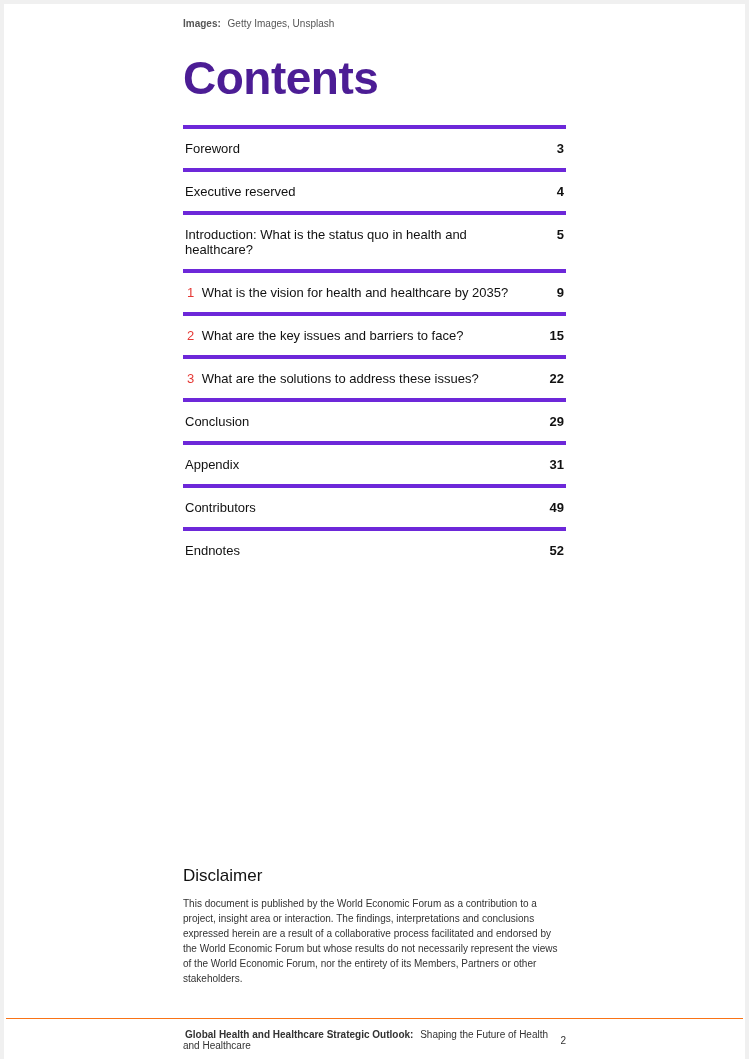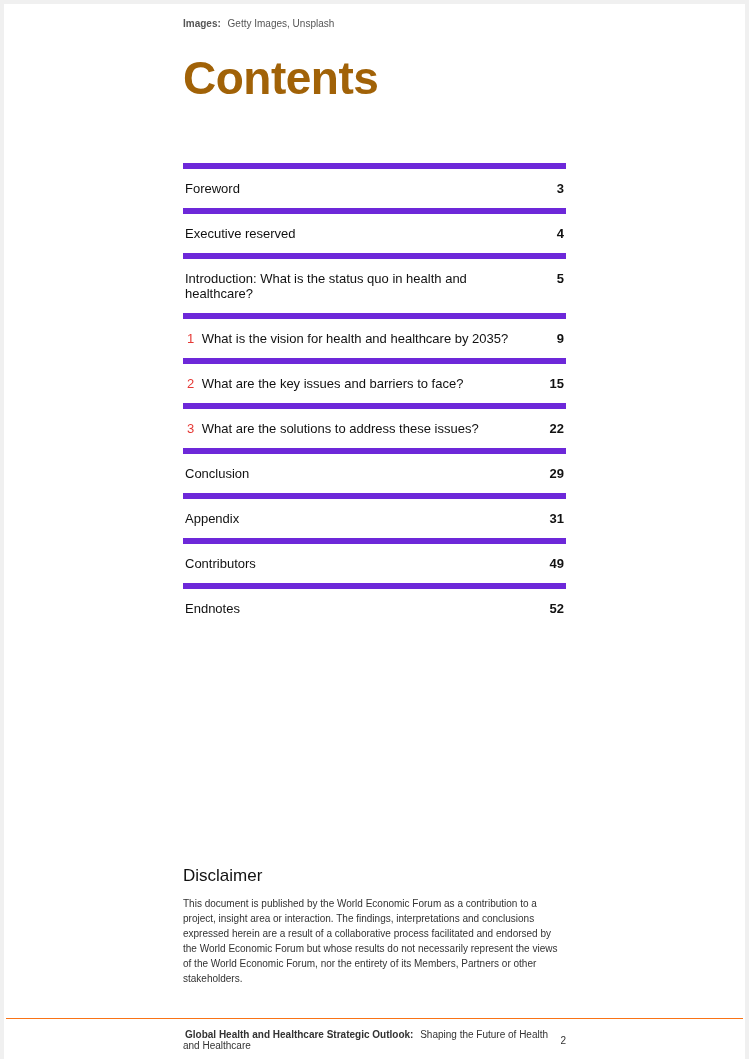--- a/index.html
+++ b/index.html
@@ -36,35 +36,35 @@
     }
 
     .main-content {
       padding: 20px 175px 0 175px;
       flex: 1;
     }
 
     .page-title {
       font-size: 46px;
       font-weight: bold;
-      color: #a16207;
-      margin-bottom: 54px;
+      color: #4c1d95;
+      margin-bottom: 16px;
       letter-spacing: -0.5px;
     }
 
     .toc-table {
       width: 100%;
       border-collapse: collapse;
     }
 
     .toc-row {
       display: flex;
       align-items: baseline;
       justify-content: space-between;
-      border-top: 6px solid #6d28d9;
+      border-top: 4px solid #6d28d9;
       padding: 10px 0;
     }
 
     .toc-label {
       font-size: 13px;
       color: #111;
       flex: 1;
       padding-right: 16px;
     }
 

